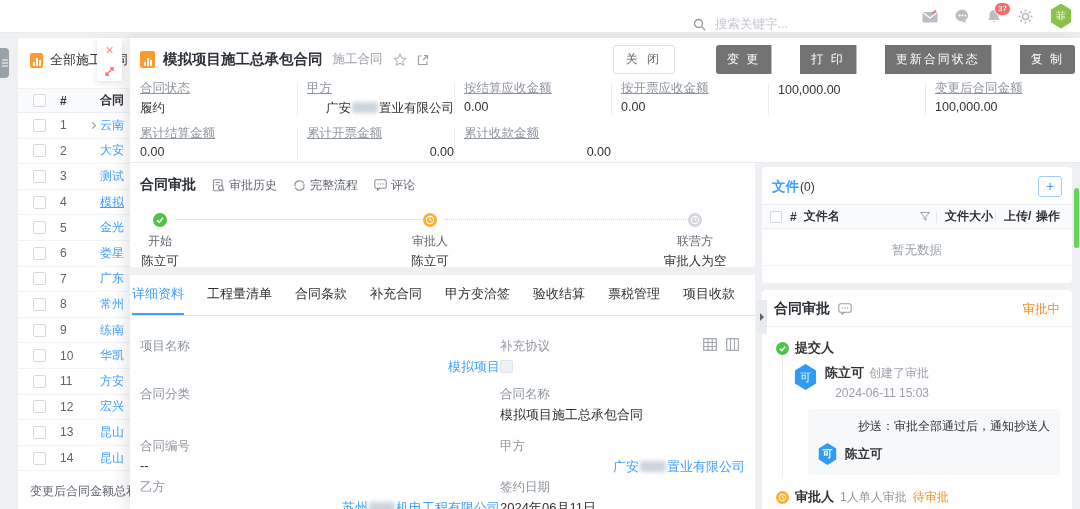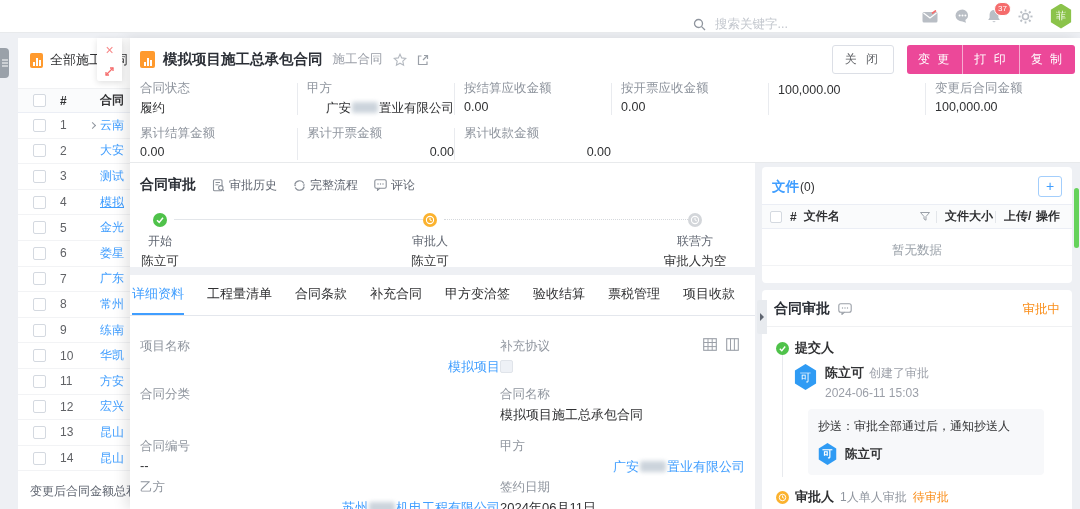--- a/index.html
+++ b/index.html
@@ -49,31 +49,31 @@
   
   .overlay { position:absolute; left:130px; top:38px; width:950px; bottom:0; background:#fff; z-index:2; box-shadow:-5px 0 12px rgba(0,0,0,.10); }
   .title-row { display:flex; align-items:center; padding:11px 5px 0 10px; height:32px; }
   .big-doc { width:15px; height:17px; }
   .page-title { font-size:14.5px; font-weight:bold; margin-left:8px; color:#2b2f36; }
   .page-tag { font-size:12.5px; color:#9b9fa8; margin-left:10px; }
   .t-ic { margin-left:10px; }
   .btns { margin-left:auto; display:flex; align-items:center; }
   .btn-plain { border:1px solid #dcdfe6; background:#fff; color:#606266; font-size:12px; padding:5px 12px; border-radius:3px; letter-spacing:3px; cursor:pointer; font-family:inherit; }
   .btn-group { display:flex; margin-left:13px; }
-  .btn-red { background:#ec4899; color:#fff; border:none; font-size:12px; padding:6px 11px; border-right:1px solid rgba(255,255,255,.55); letter-spacing:2px; cursor:pointer; font-family:inherit; }
+  .btn-red { background:#737373; color:#fff; border:none; font-size:12px; padding:6px 11px; border-right:1px solid rgba(255,255,255,.55); letter-spacing:2px; cursor:pointer; font-family:inherit;margin-left:28px; }
   .btn-group .btn-red:first-child { border-radius:3px 0 0 3px; }
   .btn-group .btn-red:last-child { border-radius:0 3px 3px 0; border-right:none; }
 
   .fields { position:absolute; left:0; top:42px; width:100%; }
   .frow { display:flex; }
   .frow + .frow { margin-top:8px; }
   .field { width:157px; position:relative; padding-left:10px; flex:none; }
   .field:first-child { margin-left:10px; padding-left:0; }
   .field:not(:first-child)::before { content:""; position:absolute; left:0; top:3px; height:32px; border-left:1px solid #e9ebef; }
-  .field .lab { font-size:12.5px; color:#8f959e; height:17px; }
+  .field .lab { font-size:12.5px; color:#8f959e; height:17px;text-decoration:underline; }
   .field .val { font-size:12.5px; color:#303133; margin-top:3px; }
   .link { color:#409eff;text-align:right; }
   .redact { display:inline-block; width:26px; height:11px; background:#ccd4dc; filter:blur(2px); border-radius:2px; vertical-align:-1px; margin:0 1px; }
   .overlay-header-line { position:absolute; left:0; top:124px; width:100%; border-top:1px solid #e8eaec; }
 
   
   .left-section { position:absolute; left:0; top:125px; width:625px; bottom:0; background:#fff; }
   .astrip-head { display:flex; align-items:center; padding:13px 10px 0 10px; gap:16px; }
   .astrip-title { font-size:14px; font-weight:bold; color:#2b2f36; }
   .alink { display:flex; align-items:center; gap:4px; color:#5f6570; font-size:12px; cursor:pointer; }
@@ -110,21 +110,21 @@
   .fth-name { margin-left:7px; flex:1; display:flex; align-items:center; }
   .funnel { margin-left:auto; margin-right:6px; }
   .fdiv { width:1px; height:12px; background:#e3e6ea; }
   .fth-size { width:58px; padding-left:8px; } .fth-up { width:40px; padding-left:8px; overflow:hidden; white-space:nowrap; } .fth-act { width:36px; }
   .files-empty { text-align:center; color:#9aa1a9; font-size:12.5px; padding-top:13px; height:37px; border-bottom:1px solid #f2f3f5; }
   .gap2 { height:7px; }
   .approval-card { height:236px; position:relative; }
   .ac-head { display:flex; align-items:center; padding:10px 12px 8px 12px; border-bottom:1px solid #f0f1f3; }
   .ac-title { font-size:14px; font-weight:bold; color:#2b2f36; }
   .ac-status { margin-left:auto; color:#fa8c16; font-size:12.5px; }
-  .ac-body { position:relative; padding:12px 28px 0 14px; }
+  .ac-body { position:relative; padding:12px 12px 0 14px;text-align:right; }
   .rail { position:absolute; left:20px; top:22px; height:128px; width:1px; background:#e8eaee; }
   .step-row { display:flex; align-items:center; gap:6px; position:relative; z-index:1; }
   .scirc { width:13px; height:13px; border-radius:50%; display:flex; align-items:center; justify-content:center; flex:none; }
   .step-label { font-size:13px; font-weight:bold; color:#303133; }
   .step-sub { font-size:12px; color:#8f959e; }
   .o-text { color:#fa8c16; font-size:12px; }
   .person-row { display:flex; align-items:flex-start; gap:8px; margin:7px 0 0 18px; }
   .avatar-blue { width:23px; height:26px; background:#2f9bf4; font-size:11px; flex:none; }
   .avatar-blue.small { width:19px; height:22px; font-size:10px; }
   .p-name { font-size:13px; font-weight:bold; color:#303133; }
@@ -341,20 +341,21 @@
           <path d="M4.5 2 H1.5 V10.5 H10 V7.5" fill="none" stroke="#9ba0a8" stroke-width="1.2"></path>
           <polyline points="7,1.5 10.5,1.5 10.5,5" fill="none" stroke="#9ba0a8" stroke-width="1.2"></polyline>
           <line x1="10.5" y1="1.5" x2="6" y2="6" stroke="#9ba0a8" stroke-width="1.2"></line>
         </svg>
     </span>
     <span class="btns">
       <button class="btn-plain">关 闭</button>
       <span class="btn-group">
         <button class="btn-red">变 更</button>
         <button class="btn-red">打 印</button>
+        <button class="btn-red">更新合同状态</button>
         <button class="btn-red">复 制</button>
       </span>
     </span>
   </div>
 
   <div class="fields">
     <div class="frow">
       <div class="field">
         <div class="lab">合同状态</div>
         <div class="val">履约</div>

